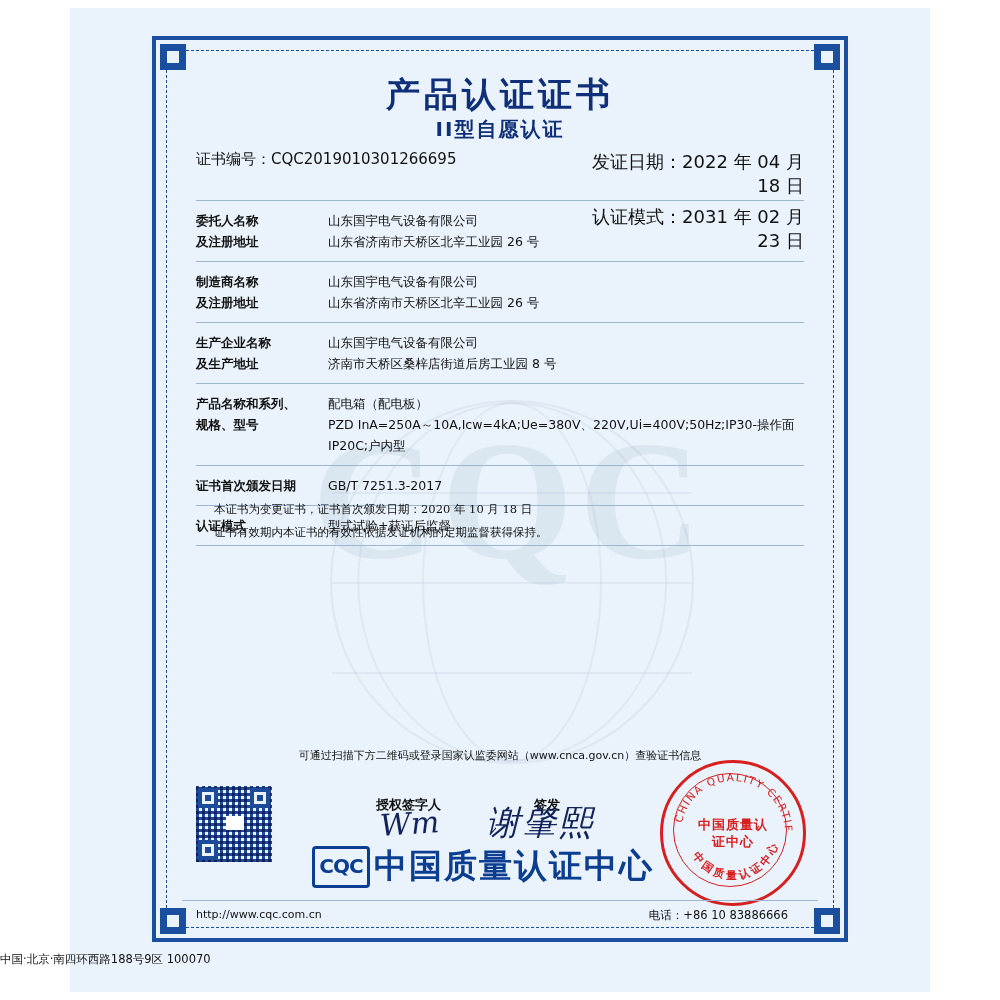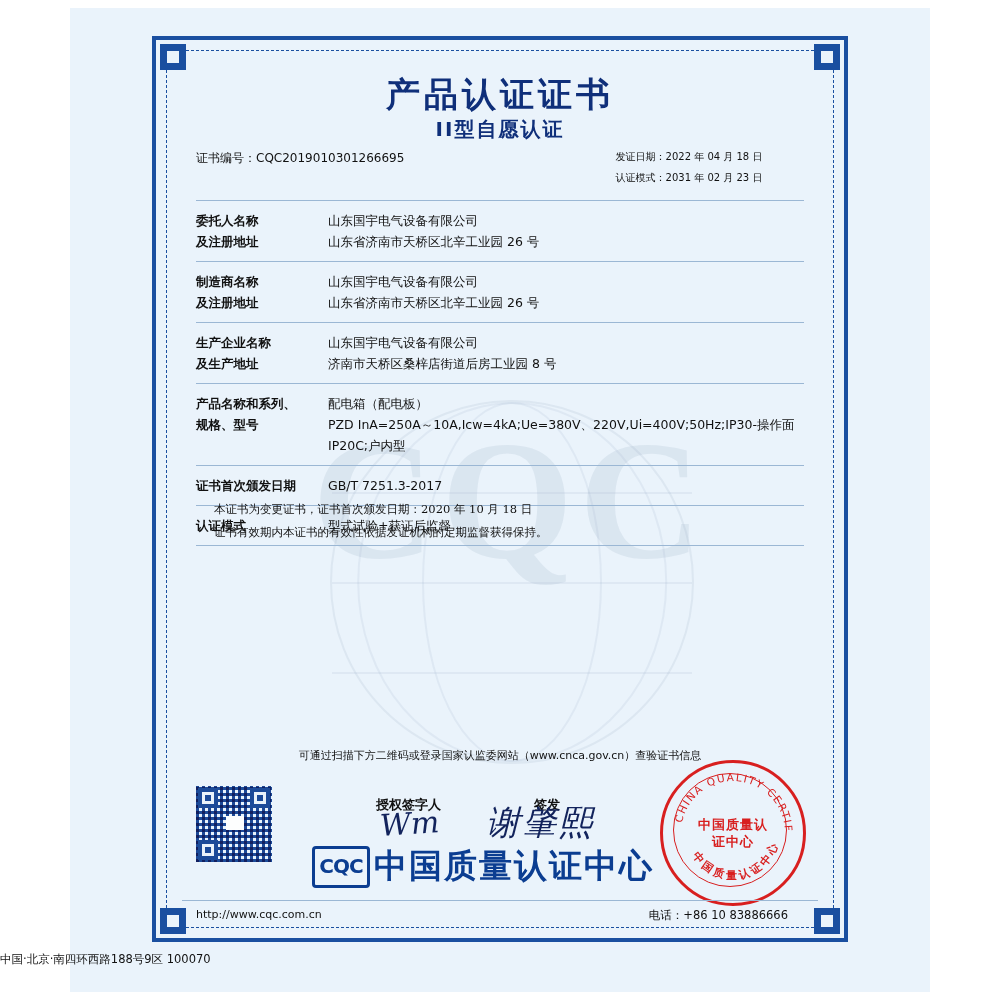--- a/index.html
+++ b/index.html
@@ -138,30 +138,30 @@
     font-size: 20px;
     font-weight: bold;
     color: #0f2f7a;
     letter-spacing: 2px;
   }
 
   .meta-left {
     position: absolute;
     left: 196px;
     top: 150px;
-    font-size: 12px;
+    font-size: 15px;
     color: #111;
     font-family: "DejaVu Sans", sans-serif;
   }
   .meta-right {
     position: absolute;
     right: 196px;
     top: 150px;
-    text-align: center;
-    font-size: 10px;
+    text-align: right;
+    font-size: 18px;
     color: #111;
     font-family: "DejaVu Sans", sans-serif;
     width: 230px;
   }
   .meta-right div { margin-bottom: 7px; }
 
   
   .rows {
     position: absolute;
     left: 196px;

